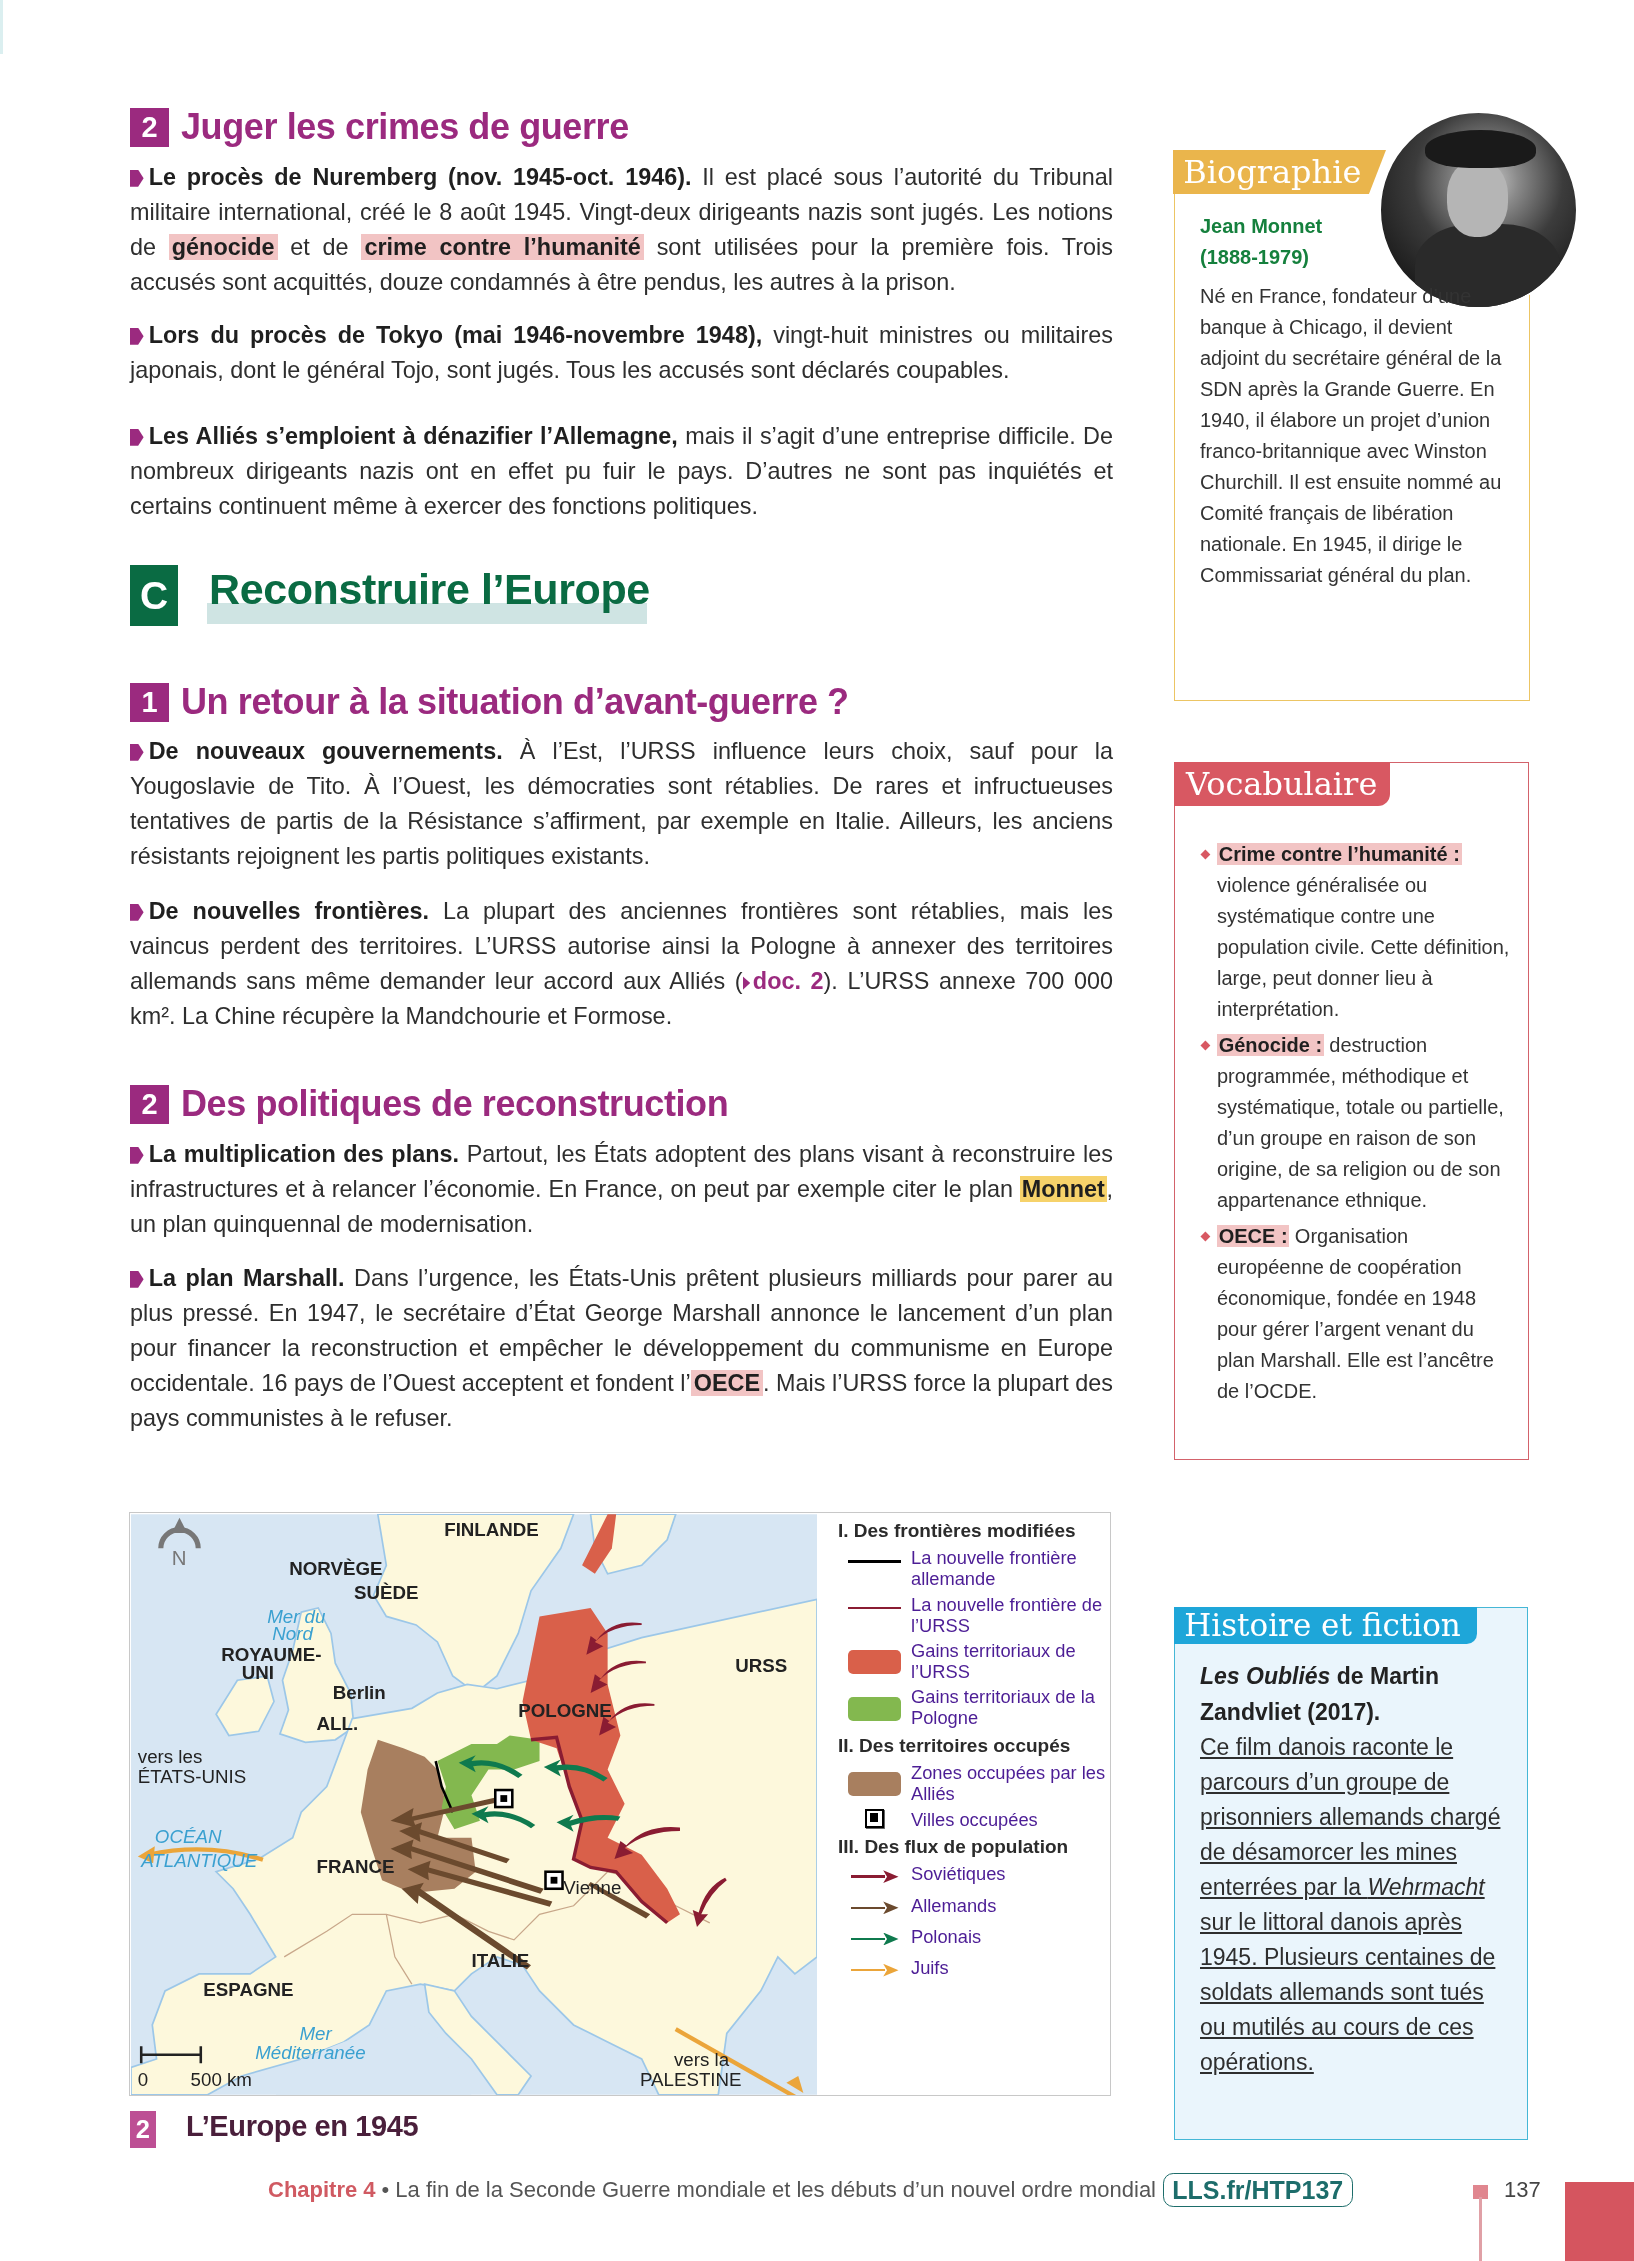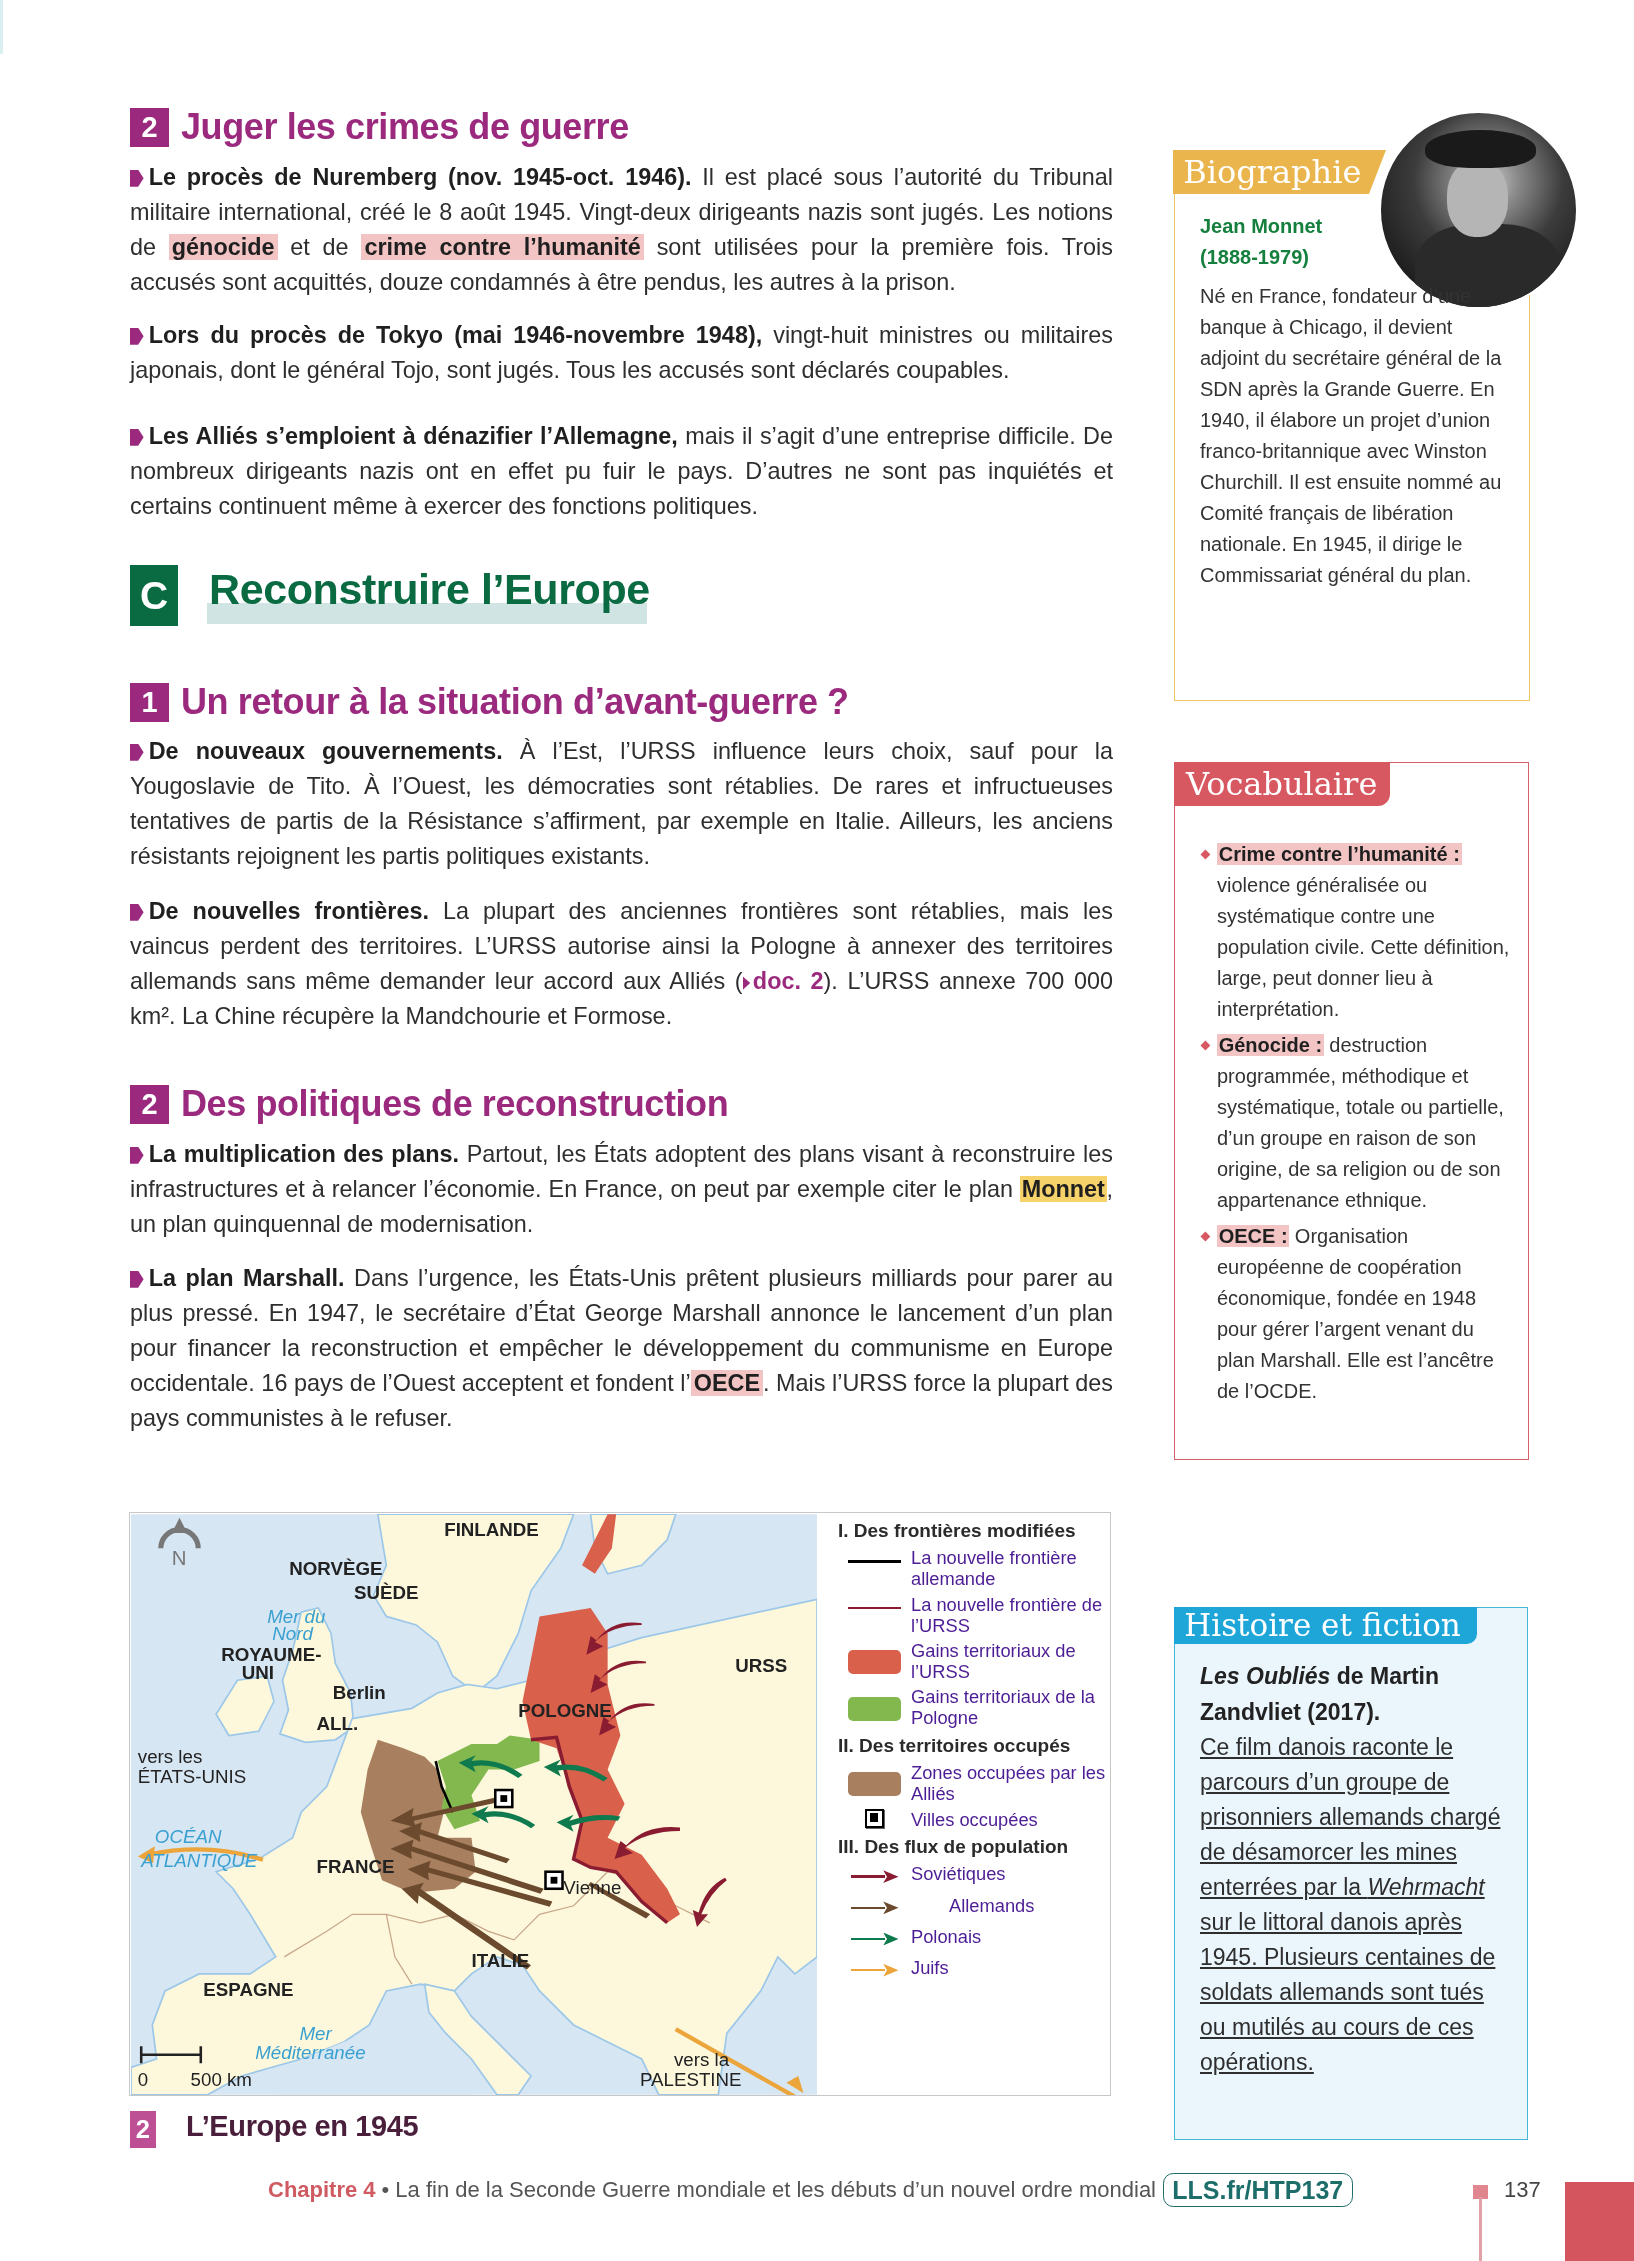--- a/index.html
+++ b/index.html
@@ -323,21 +323,21 @@
       </div>
     <div class="leg-txt">Villes occupées</div>
   </div>
   <div class="leg-sec" style="margin-top:6.8px;">III. Des flux de population</div>
   <div class="leg-row" style="margin-bottom:10.2px;">
     <div class="leg-sym" style="padding-top:3.4px;">
         <div class="sw-arrow" style="color:#8a1c32;"></div>
       </div>
     <div class="leg-txt">Soviétiques</div>
   </div>
-  <div class="leg-row" style="margin-bottom:10.2px;gap:38px;">
+  <div class="leg-row" style="margin-bottom:10.2px;">
     <div class="leg-sym" style="padding-top:3.4px;">
         <div class="sw-arrow" style="color:#6b4a2e;"></div>
       </div>
     <div class="leg-txt">Allemands</div>
   </div>
   <div class="leg-row" style="margin-bottom:10.2px;">
     <div class="leg-sym" style="padding-top:3.4px;">
         <div class="sw-arrow" style="color:#0f7a4e;"></div>
       </div>
     <div class="leg-txt">Polonais</div>

